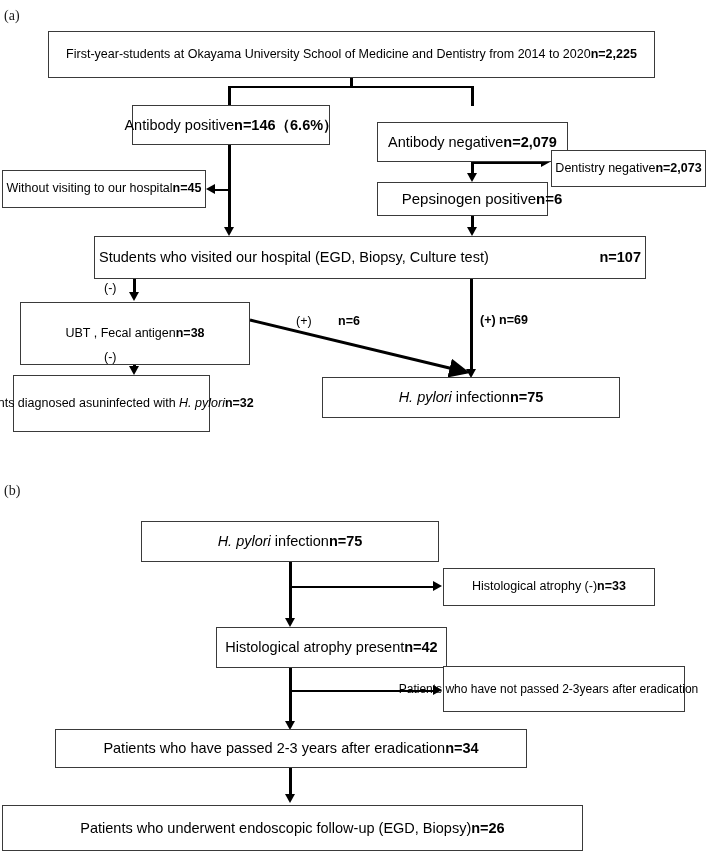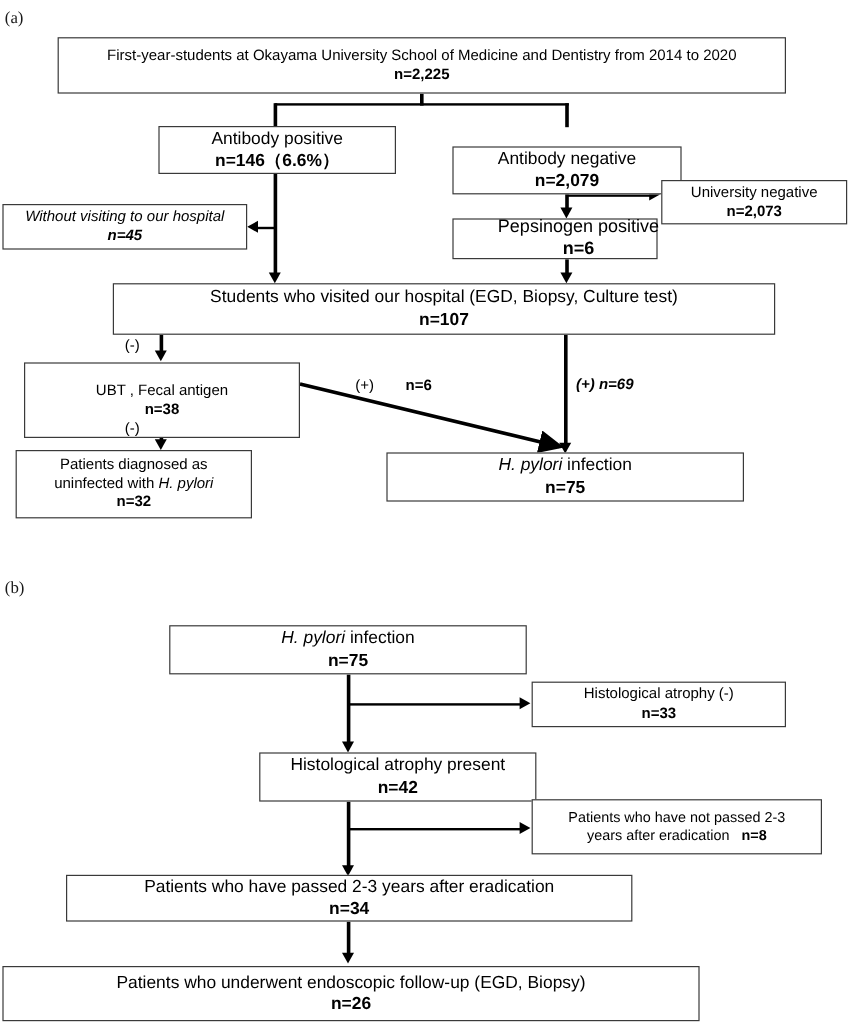--- a/index.html
+++ b/index.html
@@ -24,21 +24,21 @@
     font-size: 14px;
     color: #1a1a1a;
     letter-spacing: 0px;
   }
   .box {
     position: absolute;
     box-sizing: border-box;
     border: 1.4px solid #3a3a3a;
     background: #ffffff;
     display: flex;
-    flex-direction: column;
+    flex-direction: row;
     align-items: center;
     justify-content: center;
     text-align: center;
     line-height: 1.25;
     padding: 2px 4px;
     z-index: 3;
   }
   .box .l1 { font-weight: 400; }
   .box .l2 { font-weight: 700; }
   .box .row { white-space: nowrap; }
@@ -120,33 +120,33 @@
     <span class="row l1">Antibody negative</span>
     <span class="row l2">n=2,079</span>
   </div>
 
   <div class="vline" style="left:227.5px; top:145px; width:3px; height:83px;"></div>
   <div class="arrow-down" style="left:223.5px; top:227px;"></div>
 
   <div class="hline" style="left:214px; top:188.5px; width:16px; height:2.5px;"></div>
   <div class="arrow-left" style="left:206px; top:184.3px;"></div>
 
-  <div class="box" style="left:2px; top:170px; width:204px; height:38px; font-size:12.5px;font-style:italic;">
+  <div class="box" style="left:2px; top:170px; width:204px; height:38px; font-size:12.5px;">
     <span class="row l1">Without visiting to our hospital</span>
     <span class="row l2">n=45</span>
   </div>
 
   <div class="vline" style="left:470.5px; top:145px; width:3px; height:31px;"></div>
   <div class="arrow-down" style="left:466.5px; top:173px;"></div>
 
   <div class="hline" style="left:472px; top:161.5px; width:70px; height:2.5px;"></div>
   <div class="arrow-right" style="left:541px; top:157.3px;"></div>
 
   <div class="box" style="left:551px; top:150px; width:155px; height:37px; font-size:12.5px;">
-    <span class="row l1">University negative</span>
+    <span class="row l1">Dentistry negative</span>
     <span class="row l2">n=2,073</span>
   </div>
 
   <div class="box" style="left:377px; top:182px; width:171px; height:34px; font-size:15px;padding-left:43px;">
     <span class="row l1">Pepsinogen positive</span>
     <span class="row l2">n=6</span>
   </div>
 
   <div class="vline" style="left:470.5px; top:216px; width:3px; height:12px;"></div>
   <div class="arrow-down" style="left:466.5px; top:227px;"></div>
@@ -155,21 +155,21 @@
     <span class="row l1">Students who visited our hospital (EGD, Biopsy, Culture test)</span>
     <span class="row l2">n=107</span>
   </div>
 
   <div class="vline" style="left:132.5px; top:279px; width:3px; height:14px;"></div>
   <div class="arrow-down" style="left:128.5px; top:292px;"></div>
   <div class="edge-label" style="left:104px; top:281px;">(-)</div>
 
   <div class="vline" style="left:470px; top:279px; width:3px; height:92px;"></div>
   <div class="arrow-down" style="left:466px; top:369px;"></div>
-  <div class="edge-label bold" style="left:480px; top:313px;font-style:italic;">(+) n=69</div>
+  <div class="edge-label bold" style="left:480px; top:313px;">(+) n=69</div>
 
   <div class="box" style="left:20px; top:302px; width:230px; height:63px; font-size:12.5px;justify-content:center;">
     <span class="row l1">UBT , Fecal antigen</span>
     <span class="row l2">n=38</span>
   </div>
 
   <div class="vline" style="left:132.5px; top:348px; width:3px; height:19px;"></div>
   <div class="arrow-down" style="left:128.5px; top:366px;"></div>
   <div class="edge-label" style="left:104px; top:350px;">(-)</div>
 

